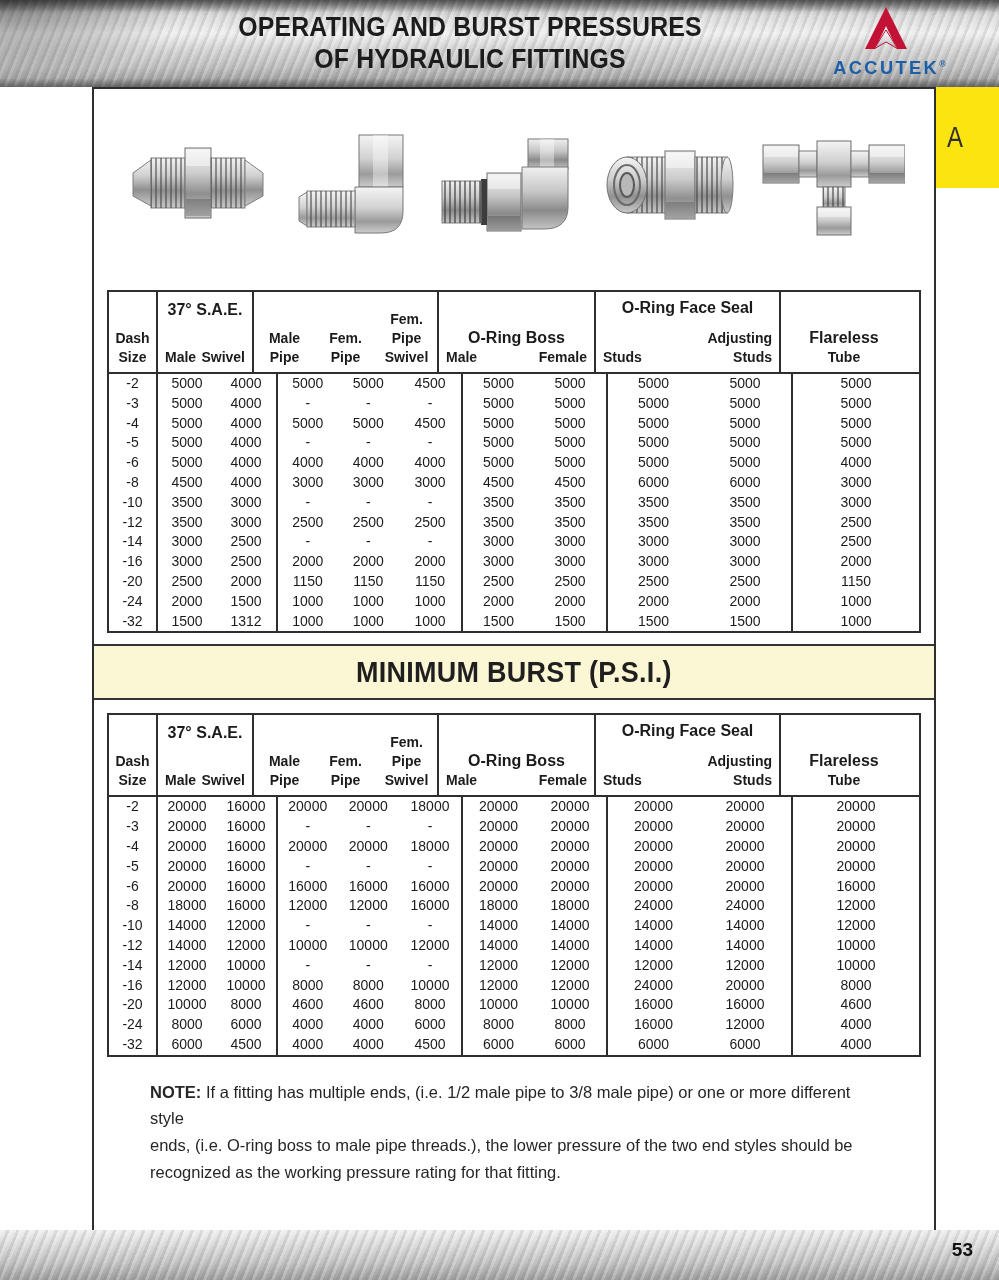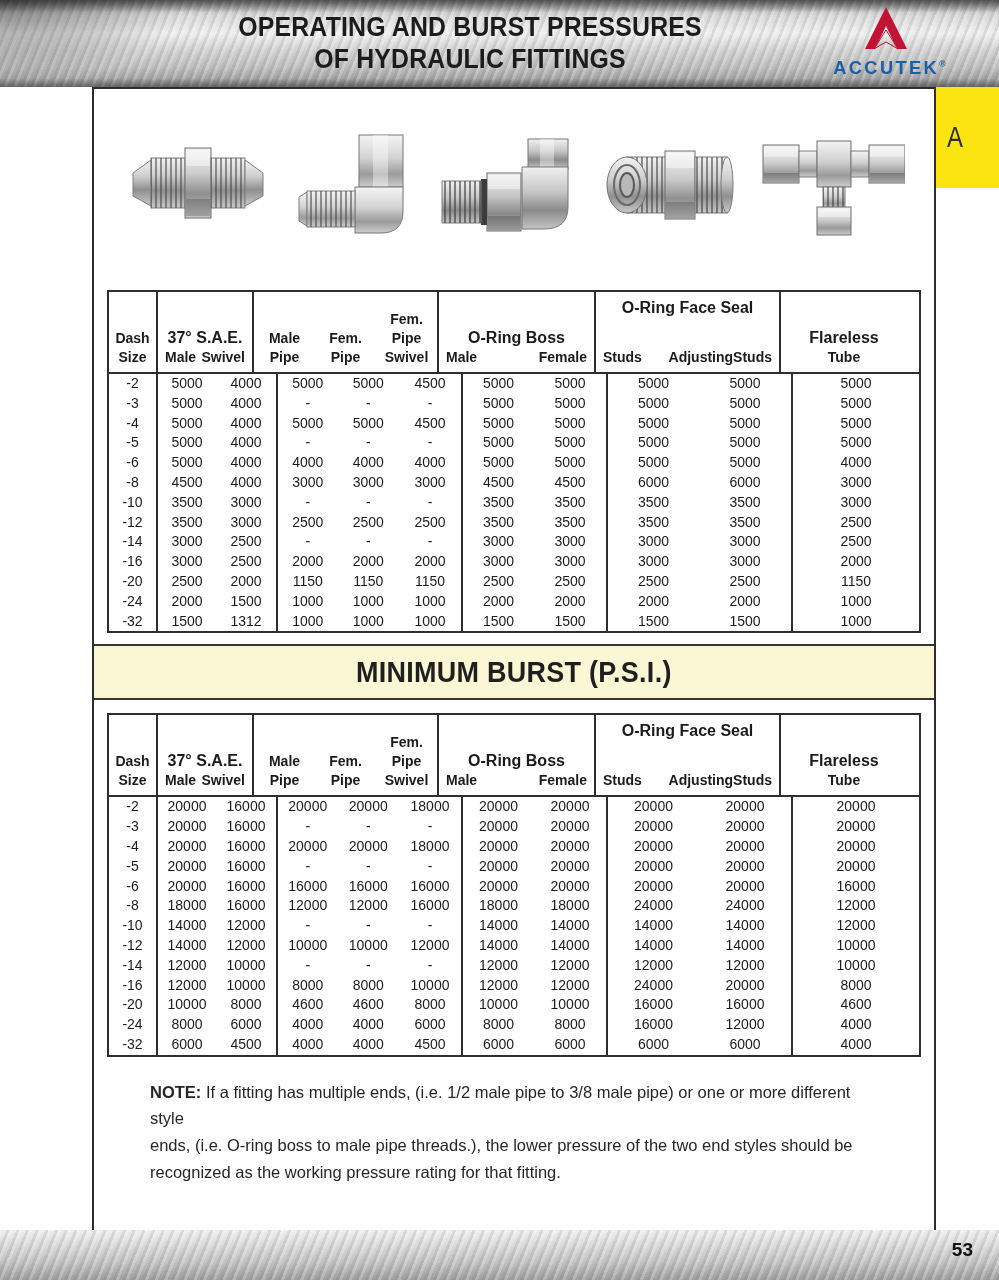--- a/index.html
+++ b/index.html
@@ -44,30 +44,30 @@
   .banner{height:56px;border-top:2px solid #333;border-bottom:2px solid #333;background:#FBF7D5;
     display:flex;align-items:center;justify-content:center;box-sizing:border-box;}
   .banner span{font-weight:bold;font-size:29px;color:#1f1f1f;letter-spacing:.3px;
     transform:scaleX(.93);transform-origin:center;}
 
   
   .ftable{width:814px;margin:13px auto 11px auto;border:2px solid #2e2e2e;box-sizing:border-box;color:#1b1b1b;}
   .hdr{display:flex;height:80px;border-bottom:2px solid #2e2e2e;}
   .hg{box-sizing:border-box;display:flex;flex-direction:column;}
   .hg.b{border-left:2px solid #2e2e2e;}
-  .w-dash{width:47px;} .w-sae{width:96px;} .w-pipe{width:185px;}
+  .w-dash{width:47px;} .w-sae{width:96px;gap:28px;} .w-pipe{width:185px;}
   .w-boss{width:157px;} .w-face{width:185px;} .w-flare{width:128px;}
   .gl{font-weight:bold;font-size:16px;text-align:center;line-height:20px;}
   .sl{font-weight:bold;font-size:14px;line-height:19px;}
   .stack{display:flex;justify-content:flex-end;height:100%;padding-bottom:5px;box-sizing:border-box;text-align:center;}
   .subrow{display:flex;justify-content:space-between;padding:0 7px;}
   .sub3{display:grid;grid-template-columns:1fr 1fr 1fr;align-items:end;text-align:center;height:100%;padding-bottom:5px;box-sizing:border-box;}
   .face-top{margin-top:6px;}
   .face-bot{display:flex;justify-content:space-between;align-items:flex-end;flex:1;padding:0 7px 5px 7px;}
-  .adj{display:flex;align-items:flex-end;text-align:right;}
+  .adj{display:flex;flex-direction:column;align-items:flex-end;text-align:right;}
 
   .tbody{}
   .trow{display:grid;grid-template-columns:47px 60px 60px 61.5px 61.5px 62px 73px 72px 93px 92px 128px;
     height:19.8px;line-height:19.8px;}
   .tcell{box-sizing:border-box;text-align:center;font-size:14px;}
   .tcell.c1,.tcell.c3,.tcell.c6,.tcell.c8,.tcell.c10{border-left:2px solid #2e2e2e;}
 
   
   .note{margin-top:22px;text-align:left;font-size:16.5px;line-height:1.62;color:#262626;padding:0 56px;}
   .note b{font-weight:bold;}

